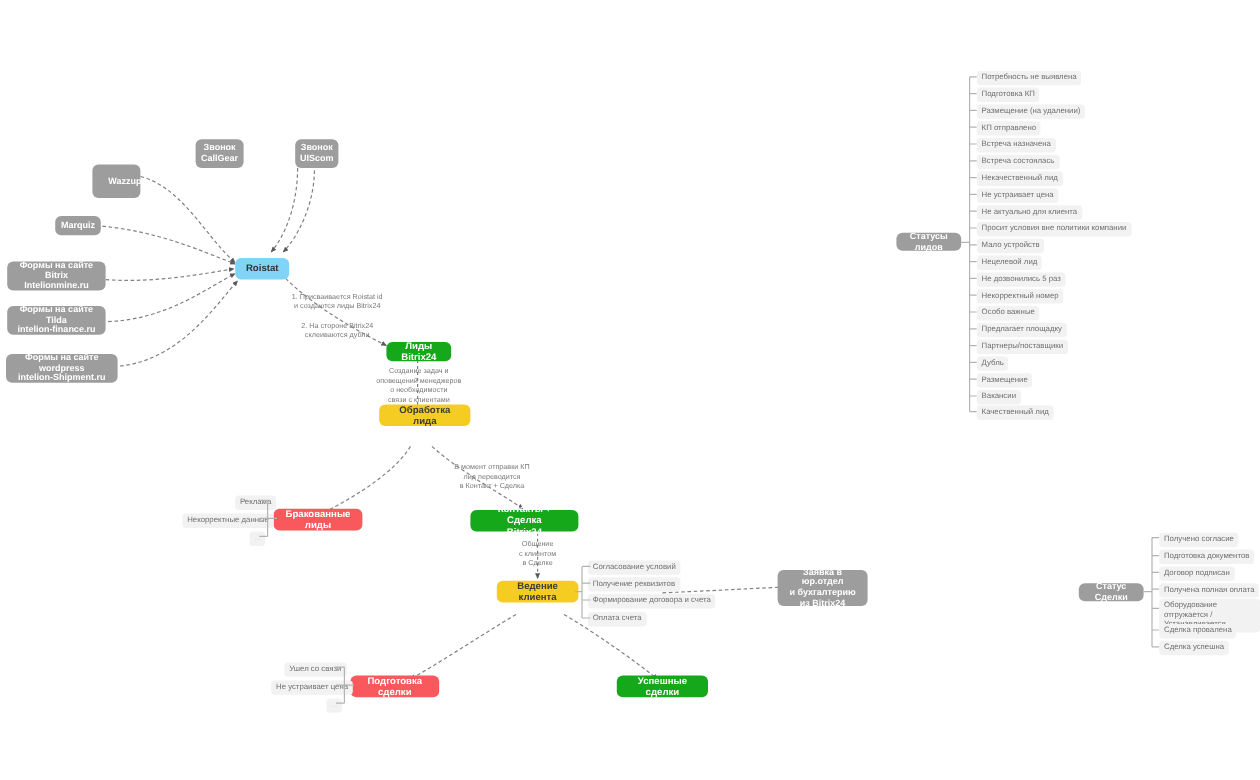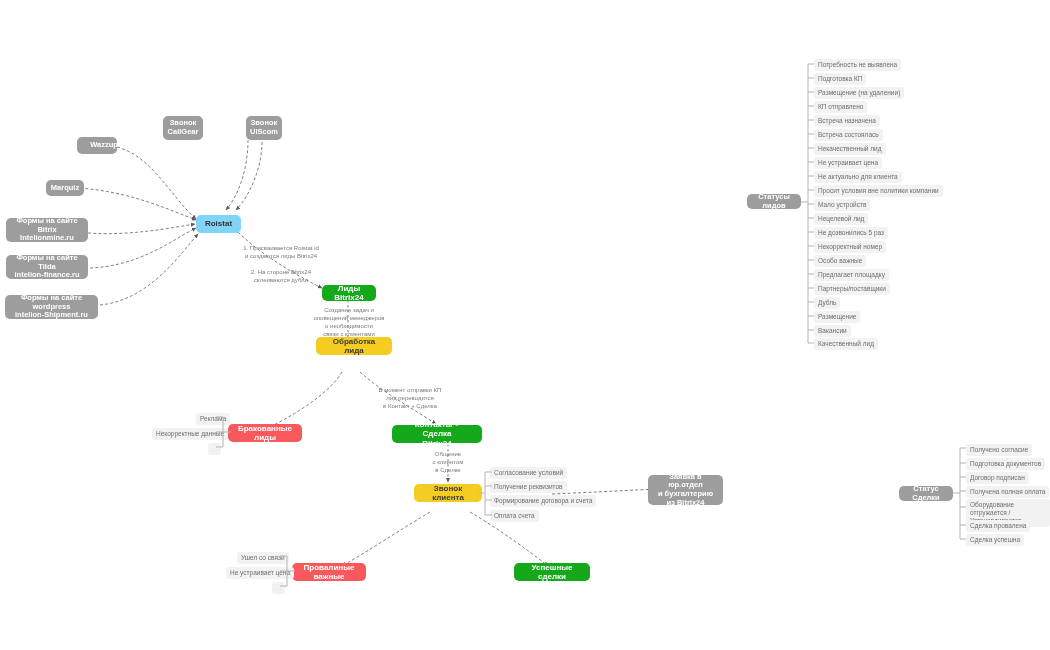--- a/index.html
+++ b/index.html
@@ -59,21 +59,21 @@
       <path d="M348,300 L348,348" stroke-dasharray="2.5,2.5"></path>
       <path d="M342,372 C330,392 300,412 268,428"></path>
       <path d="M360,372 C382,392 412,408 436,424"></path>
       <path d="M448,444 L448,482" stroke-dasharray="2.5,2.5"></path>
       <path d="M552,494 C600,492 632,490 660,489"></path>
       <path d="M430,512 C400,530 370,550 342,566"></path>
       <path d="M470,512 C500,530 528,550 548,566"></path>
     </g>
   </svg>
 
-  <div class="node n-grey" style="left:77px;top:137px;width:40px;height:17px;padding-left:20px;">Wazzup</div>
+  <div class="node n-grey" style="left:77px;top:137px;width:40px;height:28px;padding-left:20px;">Wazzup</div>
 
   <div class="node n-grey" style="left:46px;top:180px;width:38px;height:16px;">Marquiz</div>
 
   <div class="node n-grey" style="left:163px;top:116px;width:40px;height:24px;">Звонок
 CallGear</div>
 
   <div class="node n-grey" style="left:246px;top:116px;width:36px;height:24px;">Звонок
 UIScom</div>
 
   <div class="node n-grey" style="left:6px;top:218px;width:82px;height:24px;">Формы на сайте Bitrix
@@ -114,35 +114,35 @@
   <svg style="position:absolute;left:214px;top:414px;width:18px;height:36px;" viewBox="0 0 18 36">
     <path d="M2,3 L9,3 M2,18 L9,18 M2,33 L9,33 M9,3 L9,33 M9,18 L17,18" fill="none" stroke="#b3b3b3" stroke-width="1"></path>
   </svg>
 
   <div class="node n-green" style="left:392px;top:425px;width:90px;height:18px;">Контакты + Сделка Bitrix24</div>
 
   <div class="ann" style="left:414px;top:450px;width:68px;">Общение
 с клиентом
 в Сделке</div>
 
-  <div class="node n-yellow" style="left:414px;top:484px;width:68px;height:18px;">Звонок клиента</div>
+  <div class="node n-yellow" style="left:414px;top:484px;width:68px;height:18px;">Ведение клиента</div>
 
   <div class="leaf" style="left:490px;top:467px;">Согласование условий</div>
   <div class="leaf" style="left:490px;top:481px;">Получение реквизитов</div>
   <div class="leaf" style="left:490px;top:495px;">Формирование договора и счета</div>
   <div class="leaf" style="left:490px;top:510px;">Оплата счета</div>
   <svg style="position:absolute;left:479px;top:468px;width:14px;height:52px;" viewBox="0 0 14 52">
     <path d="M6,4 L13,4 M6,18 L13,18 M6,32 L13,32 M6,47 L13,47 M6,4 L6,47 M0,25 L6,25" fill="none" stroke="#b3b3b3" stroke-width="1"></path>
   </svg>
 
   <div class="node n-greybox" style="left:648px;top:475px;width:75px;height:30px;">Заявка в юр.отдел
 и бухгалтерию
 из Bitrix24</div>
 
-  <div class="node n-red" style="left:292px;top:563px;width:74px;height:18px;">Провалиные важные</div>
+  <div class="node n-red" style="left:292px;top:563px;width:74px;height:18px;">Подготовка сделки</div>
 
   <div class="leaf" style="left:237px;top:552px;">Ушел со связи</div>
   <div class="leaf" style="left:226px;top:567px;">Не устраивает цена</div>
   <div class="leaf empty" style="left:272px;top:582px;">...</div>
   <svg style="position:absolute;left:278px;top:553px;width:18px;height:36px;" viewBox="0 0 18 36">
     <path d="M2,3 L9,3 M2,18 L9,18 M2,33 L9,33 M9,3 L9,33 M9,18 L17,18" fill="none" stroke="#b3b3b3" stroke-width="1"></path>
   </svg>
 
   <div class="node n-green" style="left:514px;top:563px;width:76px;height:18px;">Успешные сделки</div>
 

